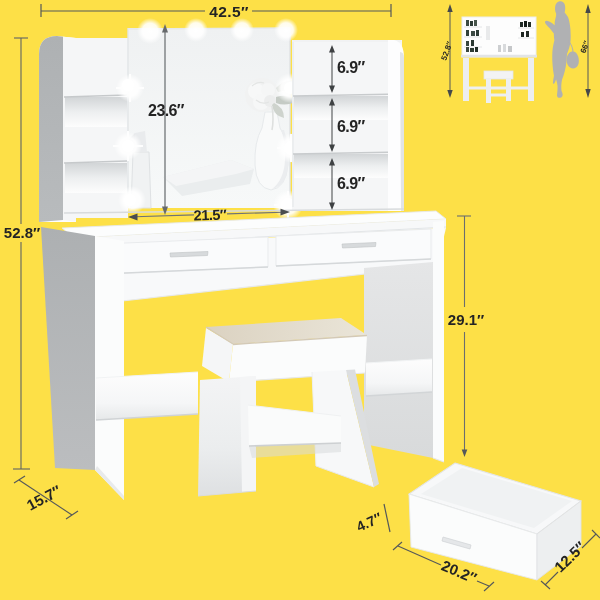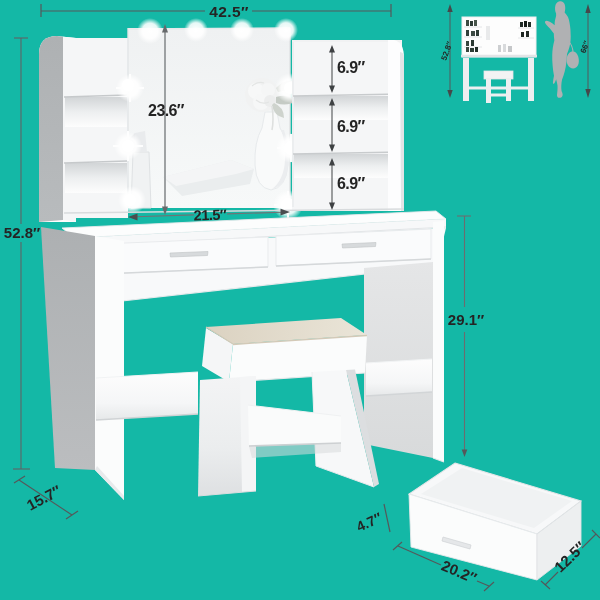--- a/index.html
+++ b/index.html
@@ -1,16 +1,16 @@
 <!DOCTYPE html>
 <html><head>
 <meta charset="utf-8">
 <style>
   html,body{margin:0;padding:0;background:#ffffff;}
-  .page{width:600px;height:600px;position:relative;overflow:hidden;background:#14b8a6;}
+  .page{width:600px;height:600px;position:relative;overflow:hidden;background:#fde047;}
   svg{position:absolute;top:0;left:0;}
   text{font-family:"Liberation Sans", sans-serif;fill:#242424;font-weight:bold;filter:grayscale(1);}
 </style>
 </head>
 <body>
 <div class="page">
 <svg width="600" height="600" viewBox="0 0 600 600">
 <defs>
   <linearGradient id="grayL" x1="0" y1="0" x2="0" y2="1">
     <stop offset="0" stop-color="#aeb1b3"></stop>

